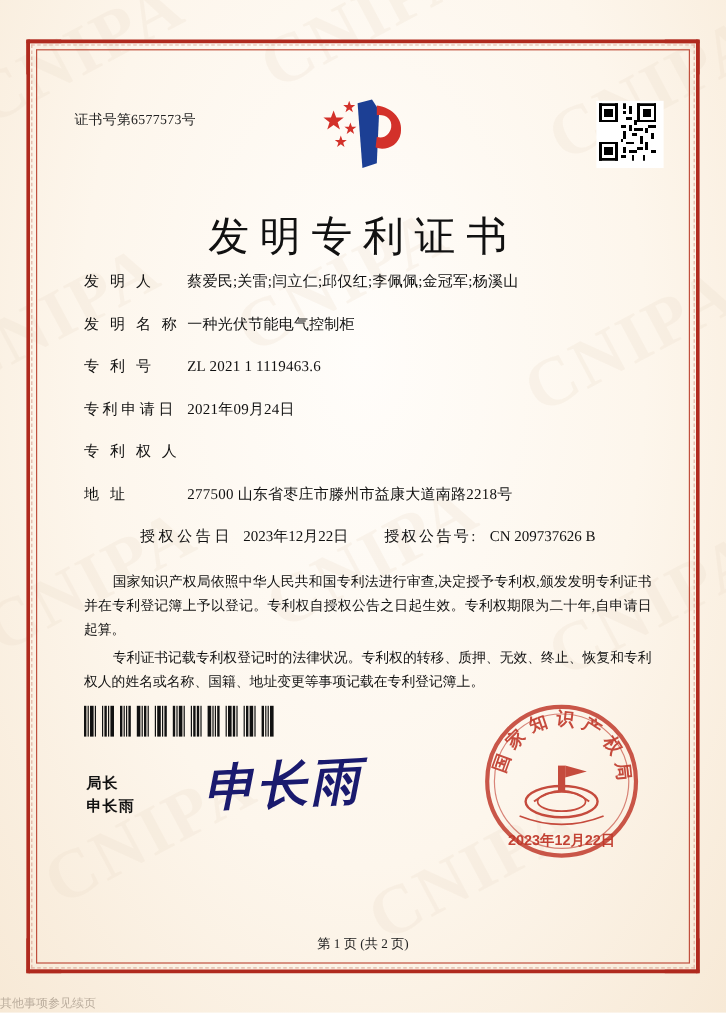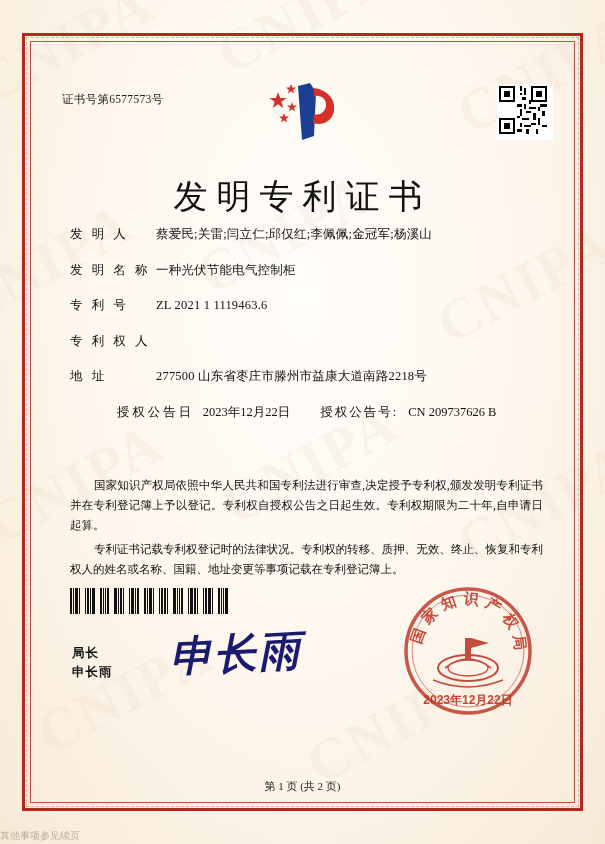--- a/index.html
+++ b/index.html
@@ -294,20 +294,24 @@
       </div>
       <div class="field">
         <div class="fl">发 明 名 称</div>
         <div class="fv">一种光伏节能电气控制柜</div>
       </div>
       <div class="field">
         <div class="fl">专 利 号</div>
         <div class="fv">ZL 2021 1 1119463.6</div>
       </div>
       <div class="field">
+        <div class="fl">专利申请日</div>
+        <div class="fv">2021年09月24日</div>
+      </div>
+      <div class="field">
         <div class="fl">专 利 权 人</div>
       </div>
       <div class="field">
         <div class="fl">地 址</div>
         <div class="fv">277500 山东省枣庄市滕州市益康大道南路2218号</div>
       </div>
       <div class="field row2">
         <div class="fl">授权公告日</div>
         <div>2023年12月22日</div>
         <div class="sub-label">授权公告号:</div>

